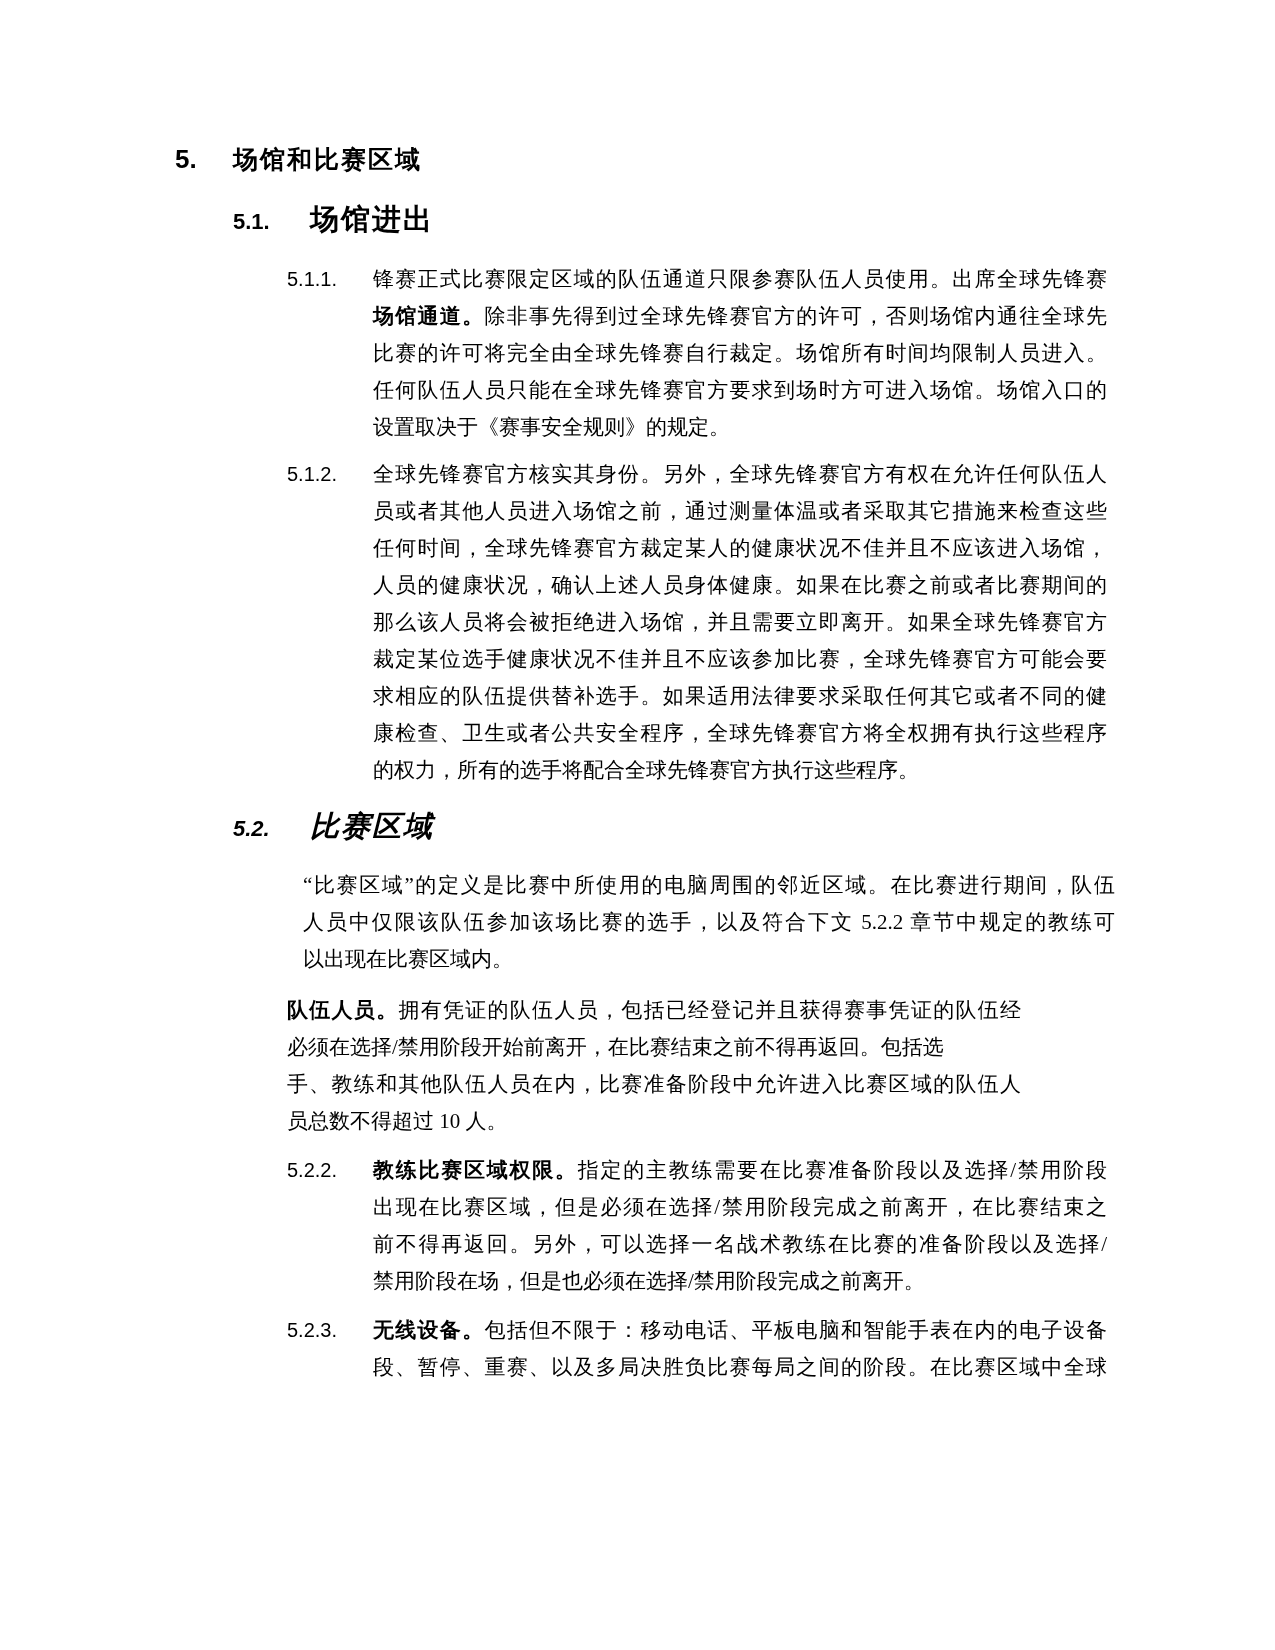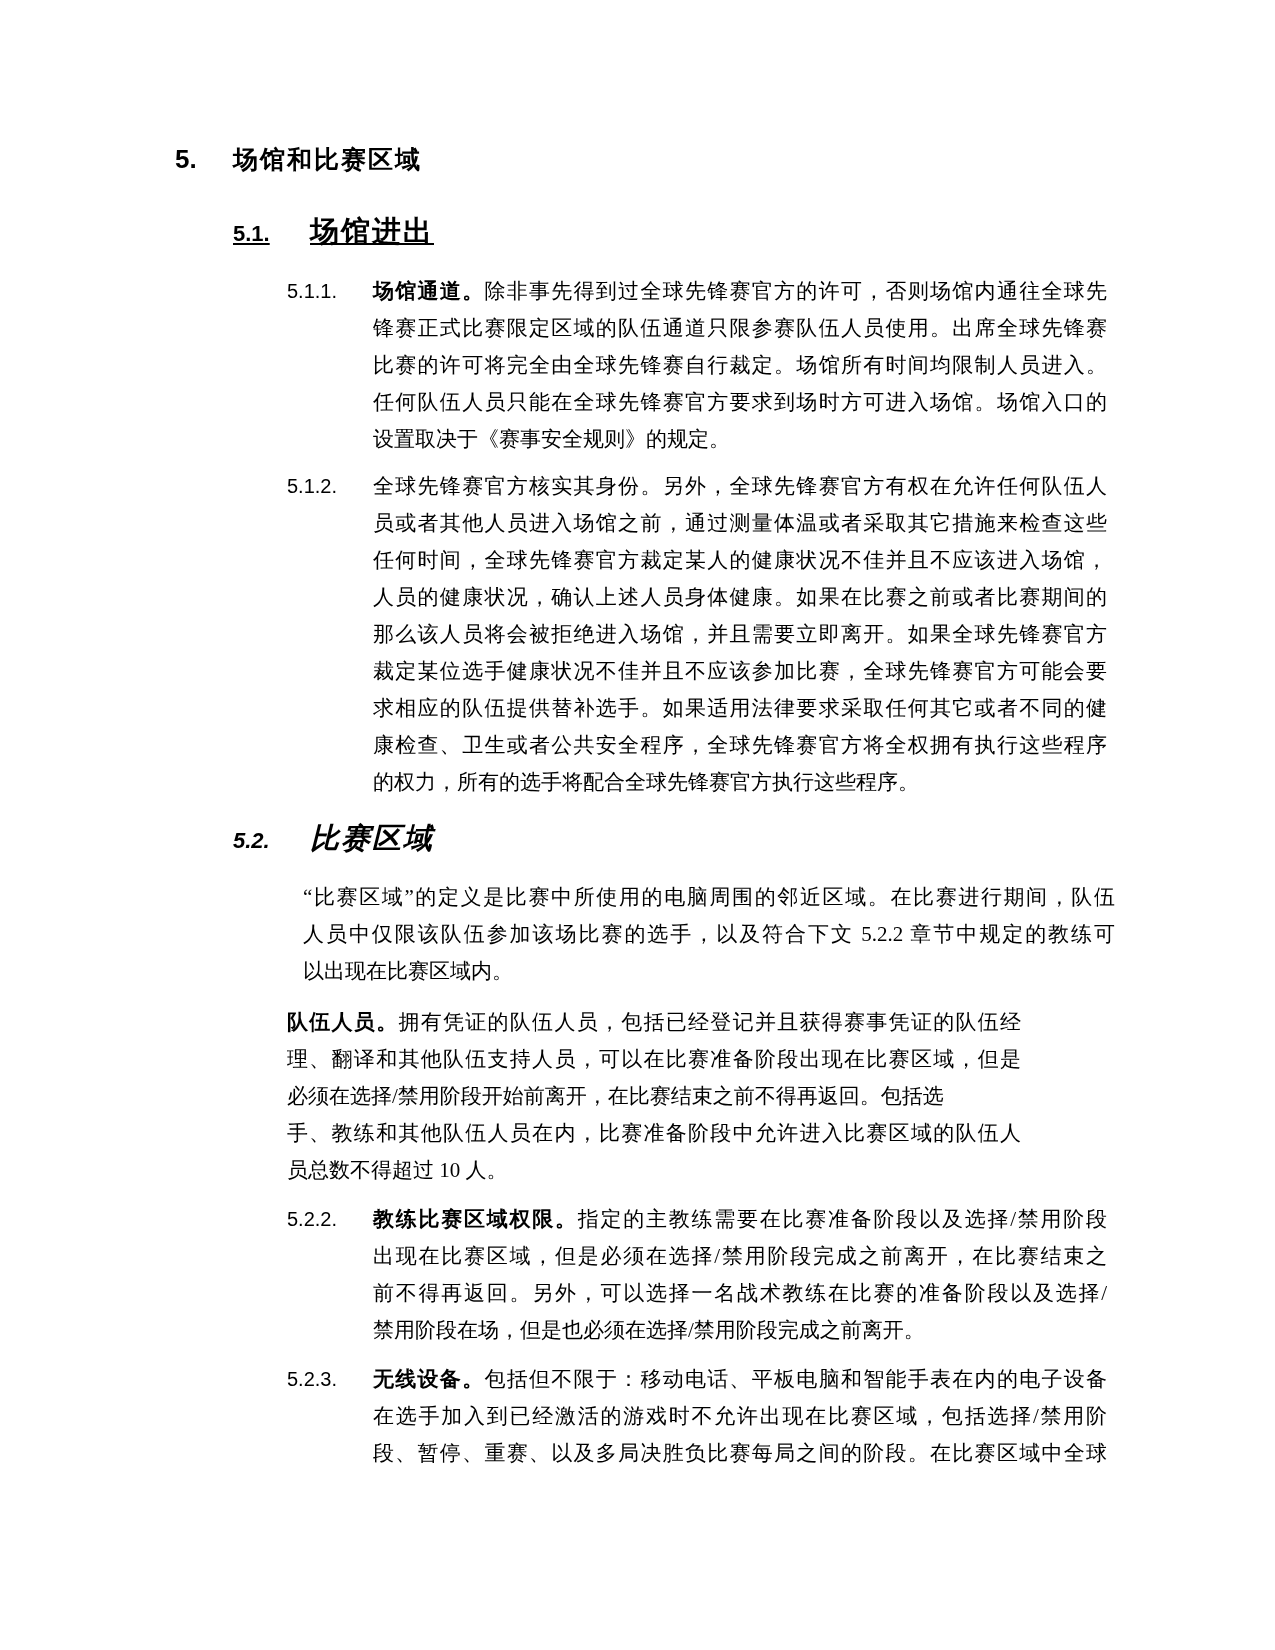--- a/index.html
+++ b/index.html
@@ -81,21 +81,21 @@
     text-align: left;
     text-align-last: left;
   }
   .lead {
     font-weight: 700;
   }
   .intro {
     margin-left: 303px;
     width: 812px;
   }
-  .mt24 { margin-top: 36px; text-decoration: underline; }
+  .mt24 { margin-top: 24px; }
   .mt21 { margin-top: 21px; }
   .mt20 { margin-top: 20px; }
   .mt18 { margin-top: 18px; font-style: italic; }
   .mt14 { margin-top: 14px; }
   .mt12 { margin-top: 12px; }
   .mt10 { margin-top: 10px; }
 </style>
 </head>
 <body>
 
@@ -107,22 +107,22 @@
   </div>
 
   <div class="h2 mt24">
     <span class="num">5.1.</span>
     <span class="title">场馆进出</span>
   </div>
 
   <div class="clause mt21">
     <span class="num">5.1.1.</span>
     <div class="body">
+      <div class="line">锋赛正式比赛限定区域的队伍通道只限参赛队伍人员使用。出席全球先锋赛</div>
       <div class="line"><span class="lead">场馆通道。</span><span>除非事先得到过全球先锋赛官方的许可，否则场馆内通往全球先</span></div>
-      <div class="line">锋赛正式比赛限定区域的队伍通道只限参赛队伍人员使用。出席全球先锋赛</div>
       <div class="line">比赛的许可将完全由全球先锋赛自行裁定。场馆所有时间均限制人员进入。</div>
       <div class="line">任何队伍人员只能在全球先锋赛官方要求到场时方可进入场馆。场馆入口的</div>
       <div class="line end">设置取决于《赛事安全规则》的规定。</div>
     </div>
   </div>
 
   <div class="clause mt10">
     <span class="num">5.1.2.</span>
     <div class="body">
       <div class="line">全球先锋赛官方核实其身份。另外，全球先锋赛官方有权在允许任何队伍人</div>
@@ -144,39 +144,37 @@
 
   <div class="intro mt20">
     <div class="line">“比赛区域”的定义是比赛中所使用的电脑周围的邻近区域。在比赛进行期间，队伍</div>
     <div class="line">人员中仅限该队伍参加该场比赛的选手，以及符合下文 5.2.2 章节中规定的教练可</div>
     <div class="line end">以出现在比赛区域内。</div>
   </div>
 
   <div class="clause mt14">
     <div class="body">
       <div class="line"><span class="lead">队伍人员。</span><span>拥有凭证的队伍人员，包括已经登记并且获得赛事凭证的队伍经</span></div>
-      <div class="line">理、翻译和其他队伍支持人员，可以在比赛准备阶段出现在比赛区域，但是</div>
       <div class="line end">必须在选择/禁用阶段开始前离开，在比赛结束之前不得再返回。包括选</div>
       <div class="line">手、教练和其他队伍人员在内，比赛准备阶段中允许进入比赛区域的队伍人</div>
       <div class="line end">员总数不得超过 10 人。</div>
     </div>
   </div>
 
   <div class="clause mt12">
     <span class="num">5.2.2.</span>
     <div class="body">
       <div class="line"><span class="lead">教练比赛区域权限。</span><span>指定的主教练需要在比赛准备阶段以及选择/禁用阶段</span></div>
       <div class="line">出现在比赛区域，但是必须在选择/禁用阶段完成之前离开，在比赛结束之</div>
       <div class="line">前不得再返回。另外，可以选择一名战术教练在比赛的准备阶段以及选择/</div>
       <div class="line end">禁用阶段在场，但是也必须在选择/禁用阶段完成之前离开。</div>
     </div>
   </div>
 
   <div class="clause mt12">
     <span class="num">5.2.3.</span>
     <div class="body">
       <div class="line"><span class="lead">无线设备。</span><span>包括但不限于：移动电话、平板电脑和智能手表在内的电子设备</span></div>
-      <div class="line">在选手加入到已经激活的游戏时不允许出现在比赛区域，包括选择/禁用阶</div>
       <div class="line">段、暂停、重赛、以及多局决胜负比赛每局之间的阶段。在比赛区域中全球</div>
     </div>
   </div>
 
 </div>
 
 </body></html>

